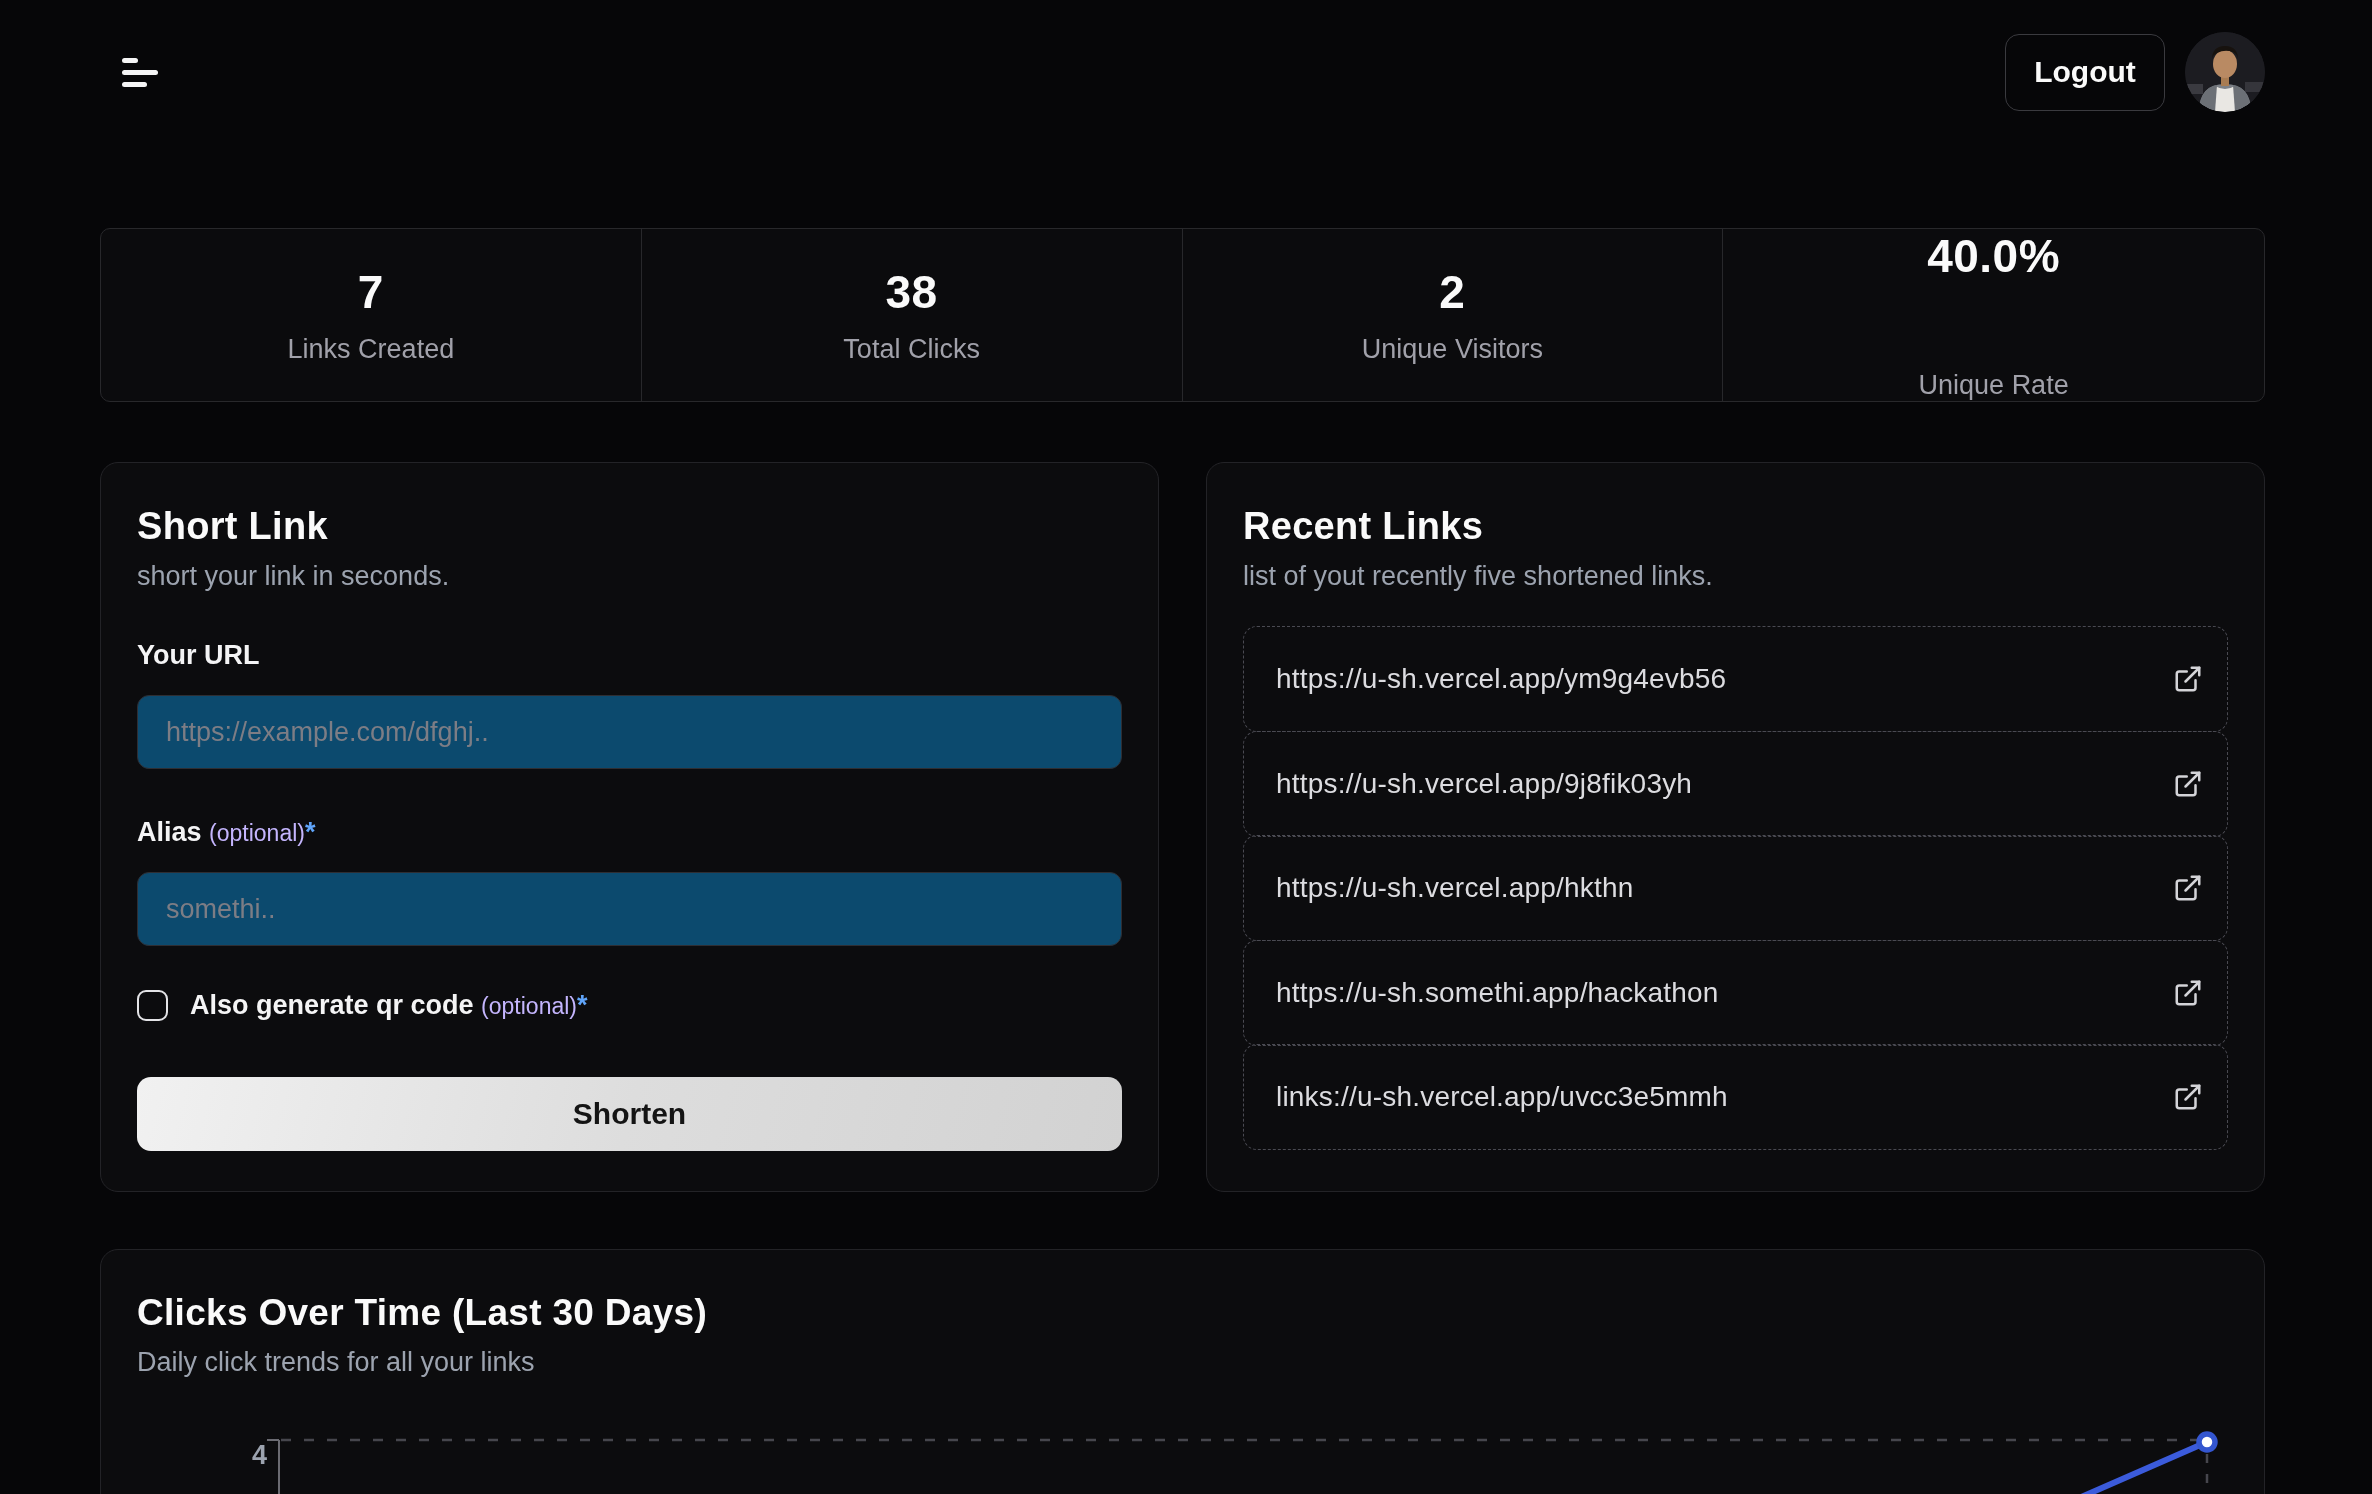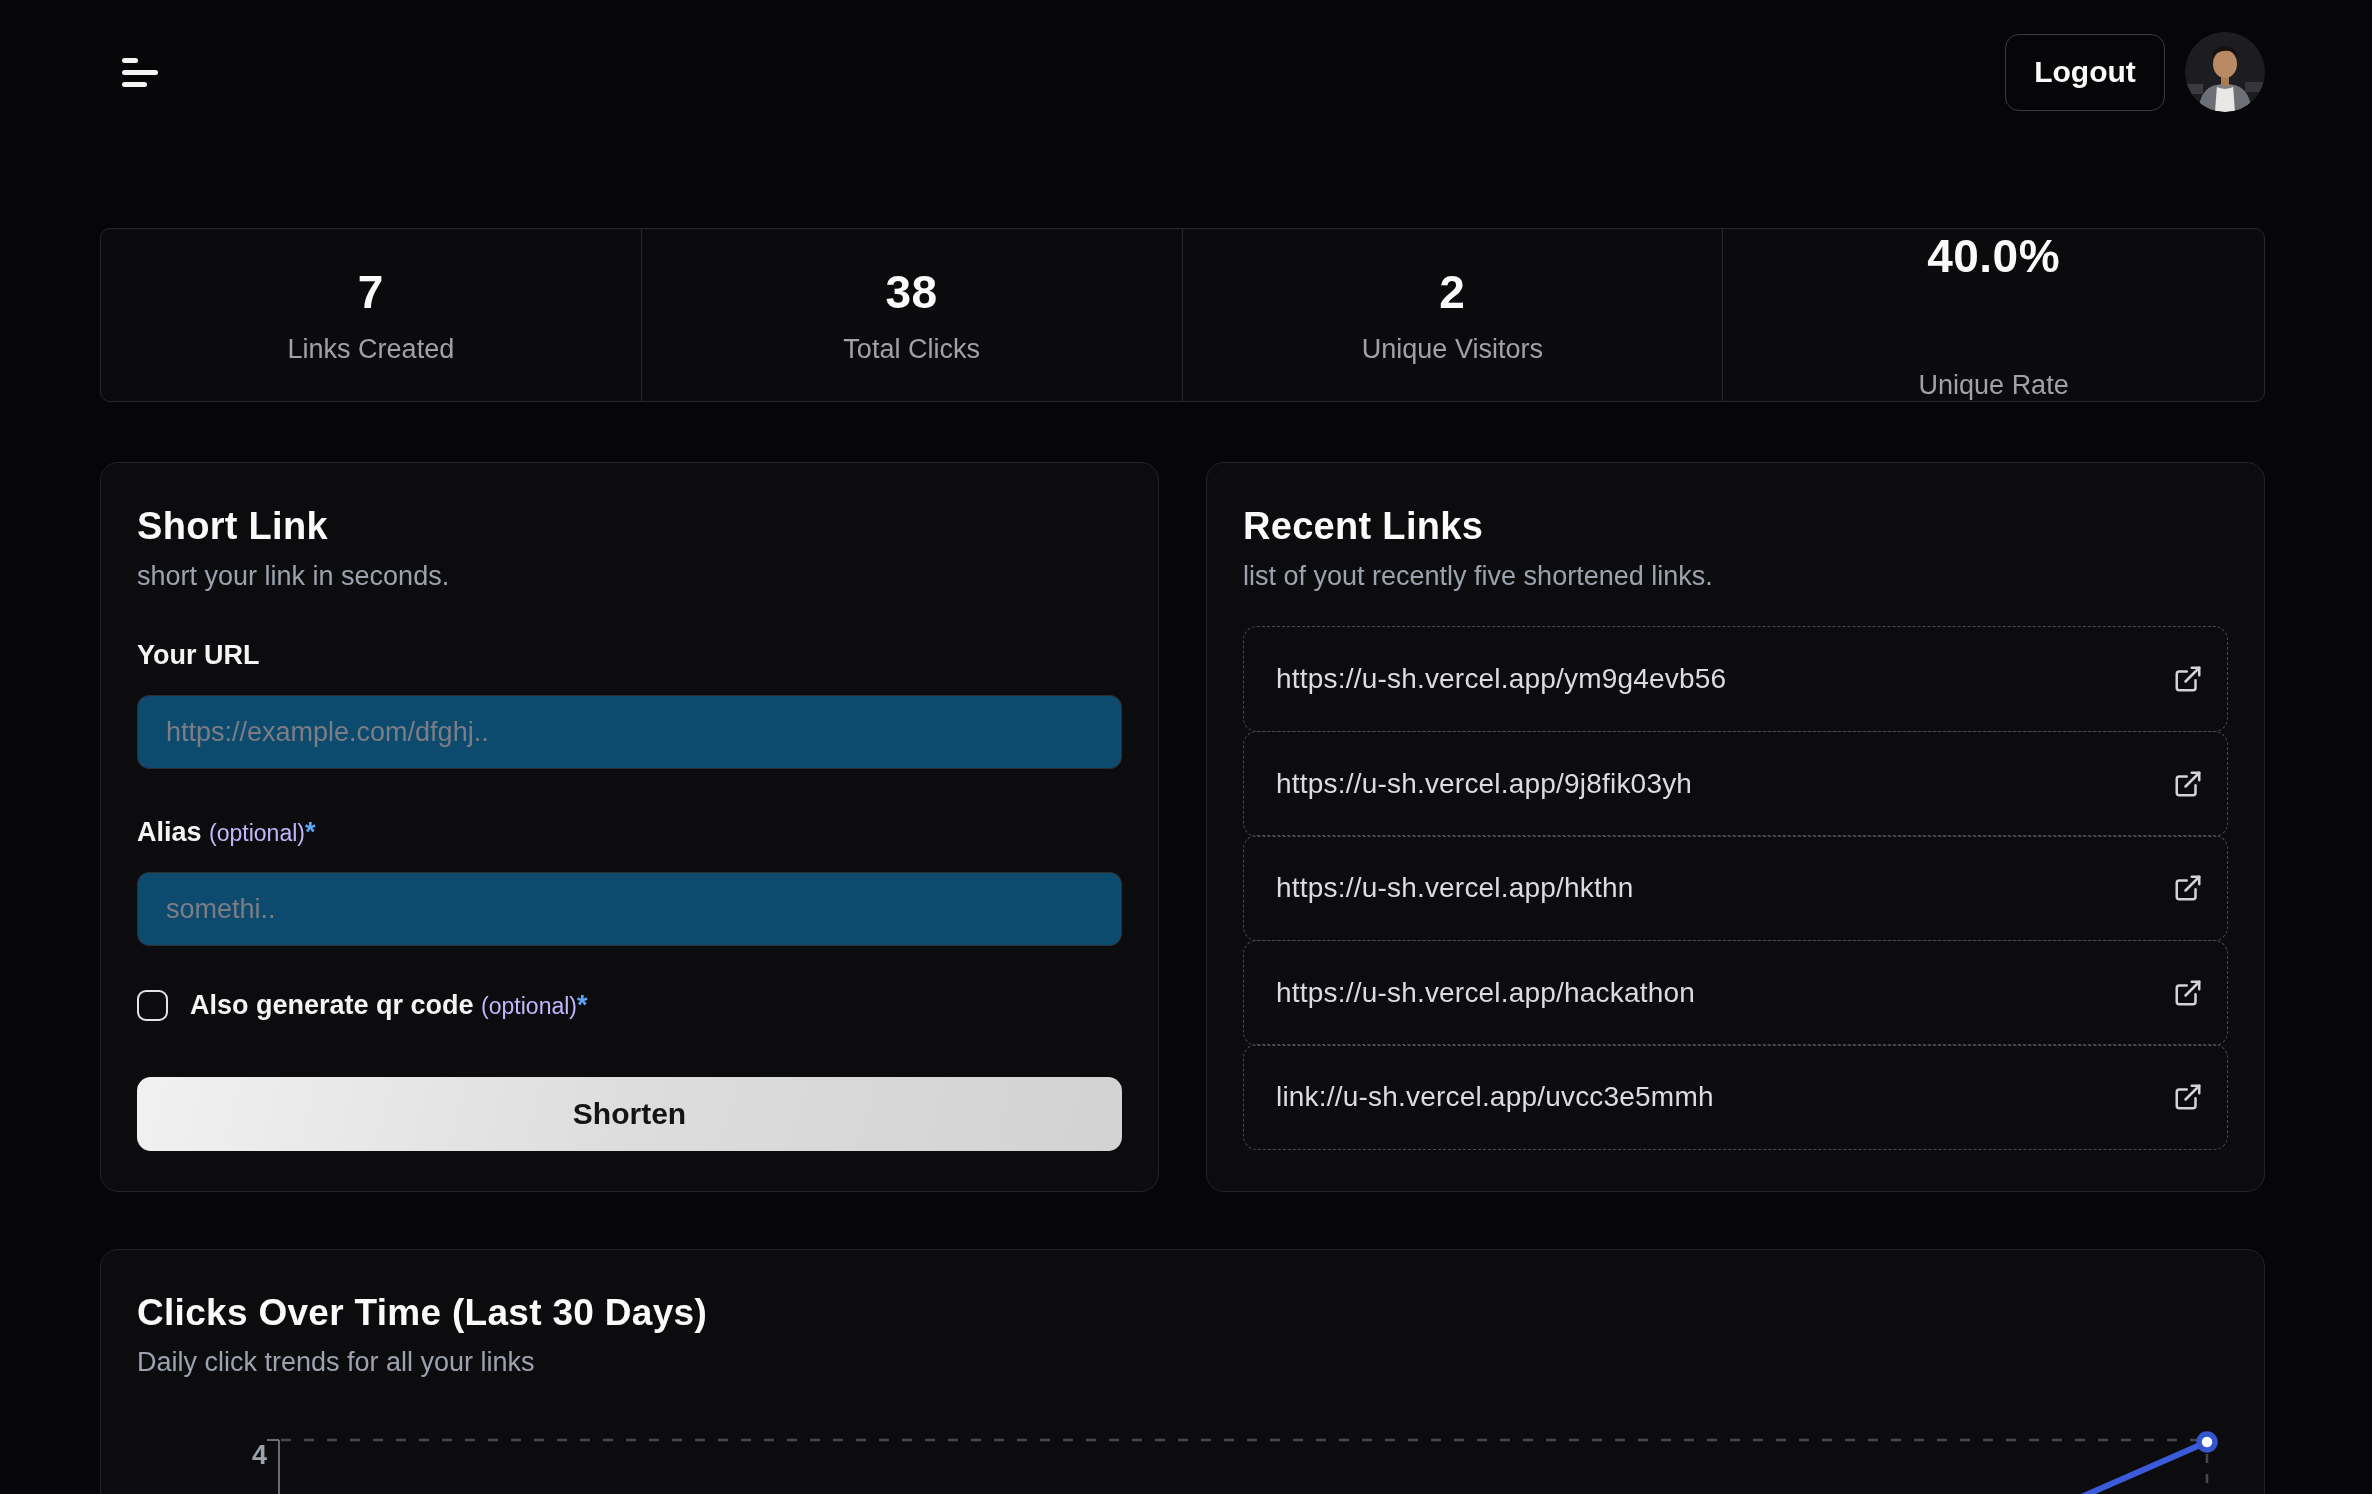--- a/index.html
+++ b/index.html
@@ -232,31 +232,31 @@
           <span class="link-url">https://u-sh.vercel.app/hkthn</span>
           <span class="ext-icon">
             <svg width="30" height="30" viewBox="0 0 24 24" fill="none" stroke="#d4d4d8" stroke-width="2" stroke-linecap="round" stroke-linejoin="round">
                 <path d="M18 13v6a2 2 0 0 1-2 2H5a2 2 0 0 1-2-2V8a2 2 0 0 1 2-2h6"></path>
                 <polyline points="15 3 21 3 21 9"></polyline>
                 <line x1="10" y1="14" x2="21" y2="3"></line>
               </svg>
           </span>
         </div>
         <div class="link-item">
-          <span class="link-url">https://u-sh.vercel.app/hackathon</span>
-          <span class="ext-icon">
-            <svg width="30" height="30" viewBox="0 0 24 24" fill="none" stroke="#d4d4d8" stroke-width="2" stroke-linecap="round" stroke-linejoin="round">
-                <path d="M18 13v6a2 2 0 0 1-2 2H5a2 2 0 0 1-2-2V8a2 2 0 0 1 2-2h6"></path>
-                <polyline points="15 3 21 3 21 9"></polyline>
-                <line x1="10" y1="14" x2="21" y2="3"></line>
-              </svg>
-          </span>
-        </div>
-        <div class="link-item">
-          <span class="link-url">link://u-sh.vercel.app/uvcc3e5mmh</span>
+          <span class="link-url">https://u-sh.somethi.app/hackathon</span>
+          <span class="ext-icon">
+            <svg width="30" height="30" viewBox="0 0 24 24" fill="none" stroke="#d4d4d8" stroke-width="2" stroke-linecap="round" stroke-linejoin="round">
+                <path d="M18 13v6a2 2 0 0 1-2 2H5a2 2 0 0 1-2-2V8a2 2 0 0 1 2-2h6"></path>
+                <polyline points="15 3 21 3 21 9"></polyline>
+                <line x1="10" y1="14" x2="21" y2="3"></line>
+              </svg>
+          </span>
+        </div>
+        <div class="link-item">
+          <span class="link-url">links://u-sh.vercel.app/uvcc3e5mmh</span>
           <span class="ext-icon">
             <svg width="30" height="30" viewBox="0 0 24 24" fill="none" stroke="#d4d4d8" stroke-width="2" stroke-linecap="round" stroke-linejoin="round">
                 <path d="M18 13v6a2 2 0 0 1-2 2H5a2 2 0 0 1-2-2V8a2 2 0 0 1 2-2h6"></path>
                 <polyline points="15 3 21 3 21 9"></polyline>
                 <line x1="10" y1="14" x2="21" y2="3"></line>
               </svg>
           </span>
         </div>
       </div>
     </div>

